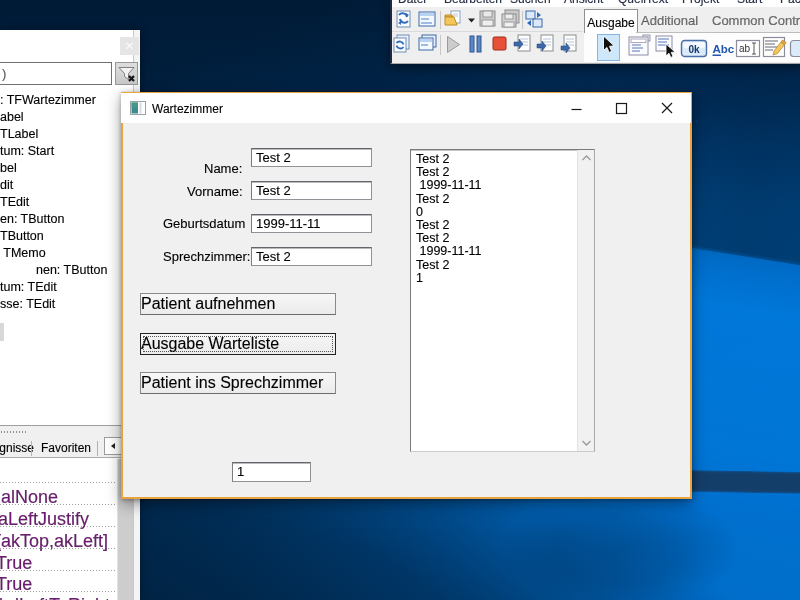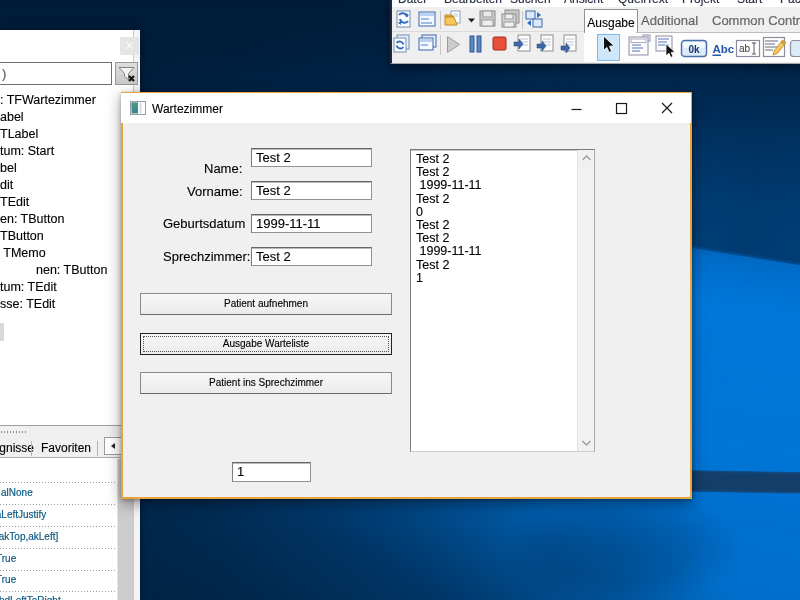--- a/index.html
+++ b/index.html
@@ -59,34 +59,34 @@
 #oisplit{left:0;top:425px;width:133px;height:1px;background:#9e9e9e;}
 #oitabs{left:0;top:426px;width:133px;height:32px;background:#f0f0f0;border-bottom:1px solid #ababab;box-sizing:border-box;}
 #oigrip{left:1px;top:431px;width:27px;height:2px;
  background:repeating-linear-gradient(90deg,#8f8f8f 0 1px,rgba(0,0,0,0) 1px 3px);}
 .oitabsep{top:441px;width:1px;height:15px;background:#b3b3b3;}
 #oiscrollbtn{left:104px;top:437px;width:18px;height:18px;background:#fff;border:1px solid #9c9c9c;box-sizing:border-box;}
 #oiscrollbtn:after{content:"";position:absolute;left:6px;top:5px;width:0;height:0;
  border-right:4px solid #222;border-top:3px solid rgba(0,0,0,0);border-bottom:3px solid rgba(0,0,0,0);}
 .dotline{left:0;width:117px;height:1px;
  background:repeating-linear-gradient(90deg,#9f9f9f 0 1px,rgba(0,0,0,0) 1px 3px);}
-.pv{font-size:10px;color:#0369a1;white-space:pre;}
+.pv{font-size:18px;color:#701a75;white-space:pre;}
 #oisb{left:117px;top:459px;width:16px;height:141px;background:#cdcdcd;border-left:1px solid #e2e2e2;box-sizing:border-box;}
 
 #form{left:121px;top:92px;width:571px;height:407px;background:#f0f0f0;
  border:2px solid #e8a33c;border-top-width:1px;box-sizing:border-box;
  box-shadow:0 5px 14px rgba(0,0,0,0.38),0 1px 4px rgba(0,0,0,0.28);}
 #ftitle{left:121px;top:93px;width:570px;height:30px;background:#fff;}
 #ftext{left:152px;top:102px;font-size:12px;color:#000;}
 .flabel{font-size:13px;color:#000;}
 .fedit{background:#fff;border:1px solid #8f9296;border-top-color:#63666b;border-left-color:#797c81;
  box-sizing:border-box;font-size:13px;color:#000;padding:1px 0 0 4px;box-shadow:inset 0 1px 0 rgba(99,102,107,0.45);}
-.fbtn{left:140px;width:252px;height:22px;background:linear-gradient(#f7f7f7,#ebebeb);
+.fbtn{left:140px;width:196px;height:22px;background:linear-gradient(#f7f7f7,#ebebeb);
  border:1px solid #8a8a8a;border-bottom-color:#6b6b6b;box-sizing:border-box;
- font-size:10px;color:#000;text-align:center;line-height:19px;}
+ font-size:16px;color:#000;line-height:19px;}
 #fbtn2{border:1px solid #222;}
 #fbtn2i{position:absolute;left:2px;top:2px;right:2px;bottom:2px;border:1px dotted #555;}
 #memo{left:410px;top:149px;width:185px;height:303px;background:#fff;
  border:1px solid #7a7a7a;border-bottom-color:#cccccc;border-right-color:#a8a8a8;box-sizing:border-box;box-shadow:inset 0 1px 0 rgba(110,110,110,0.4);}
 #memotxt{left:416px;top:153px;font-size:12.5px;line-height:13.2px;color:#000;white-space:pre;}
 #memosb{position:absolute;right:0;top:0;width:17px;height:301px;background:#f1f1f1;border-left:1px solid #e3e3e3;box-sizing:border-box;}
 .chev{position:absolute;left:4px;width:9px;height:9px;}
 </style>
 </head>
 <body>

